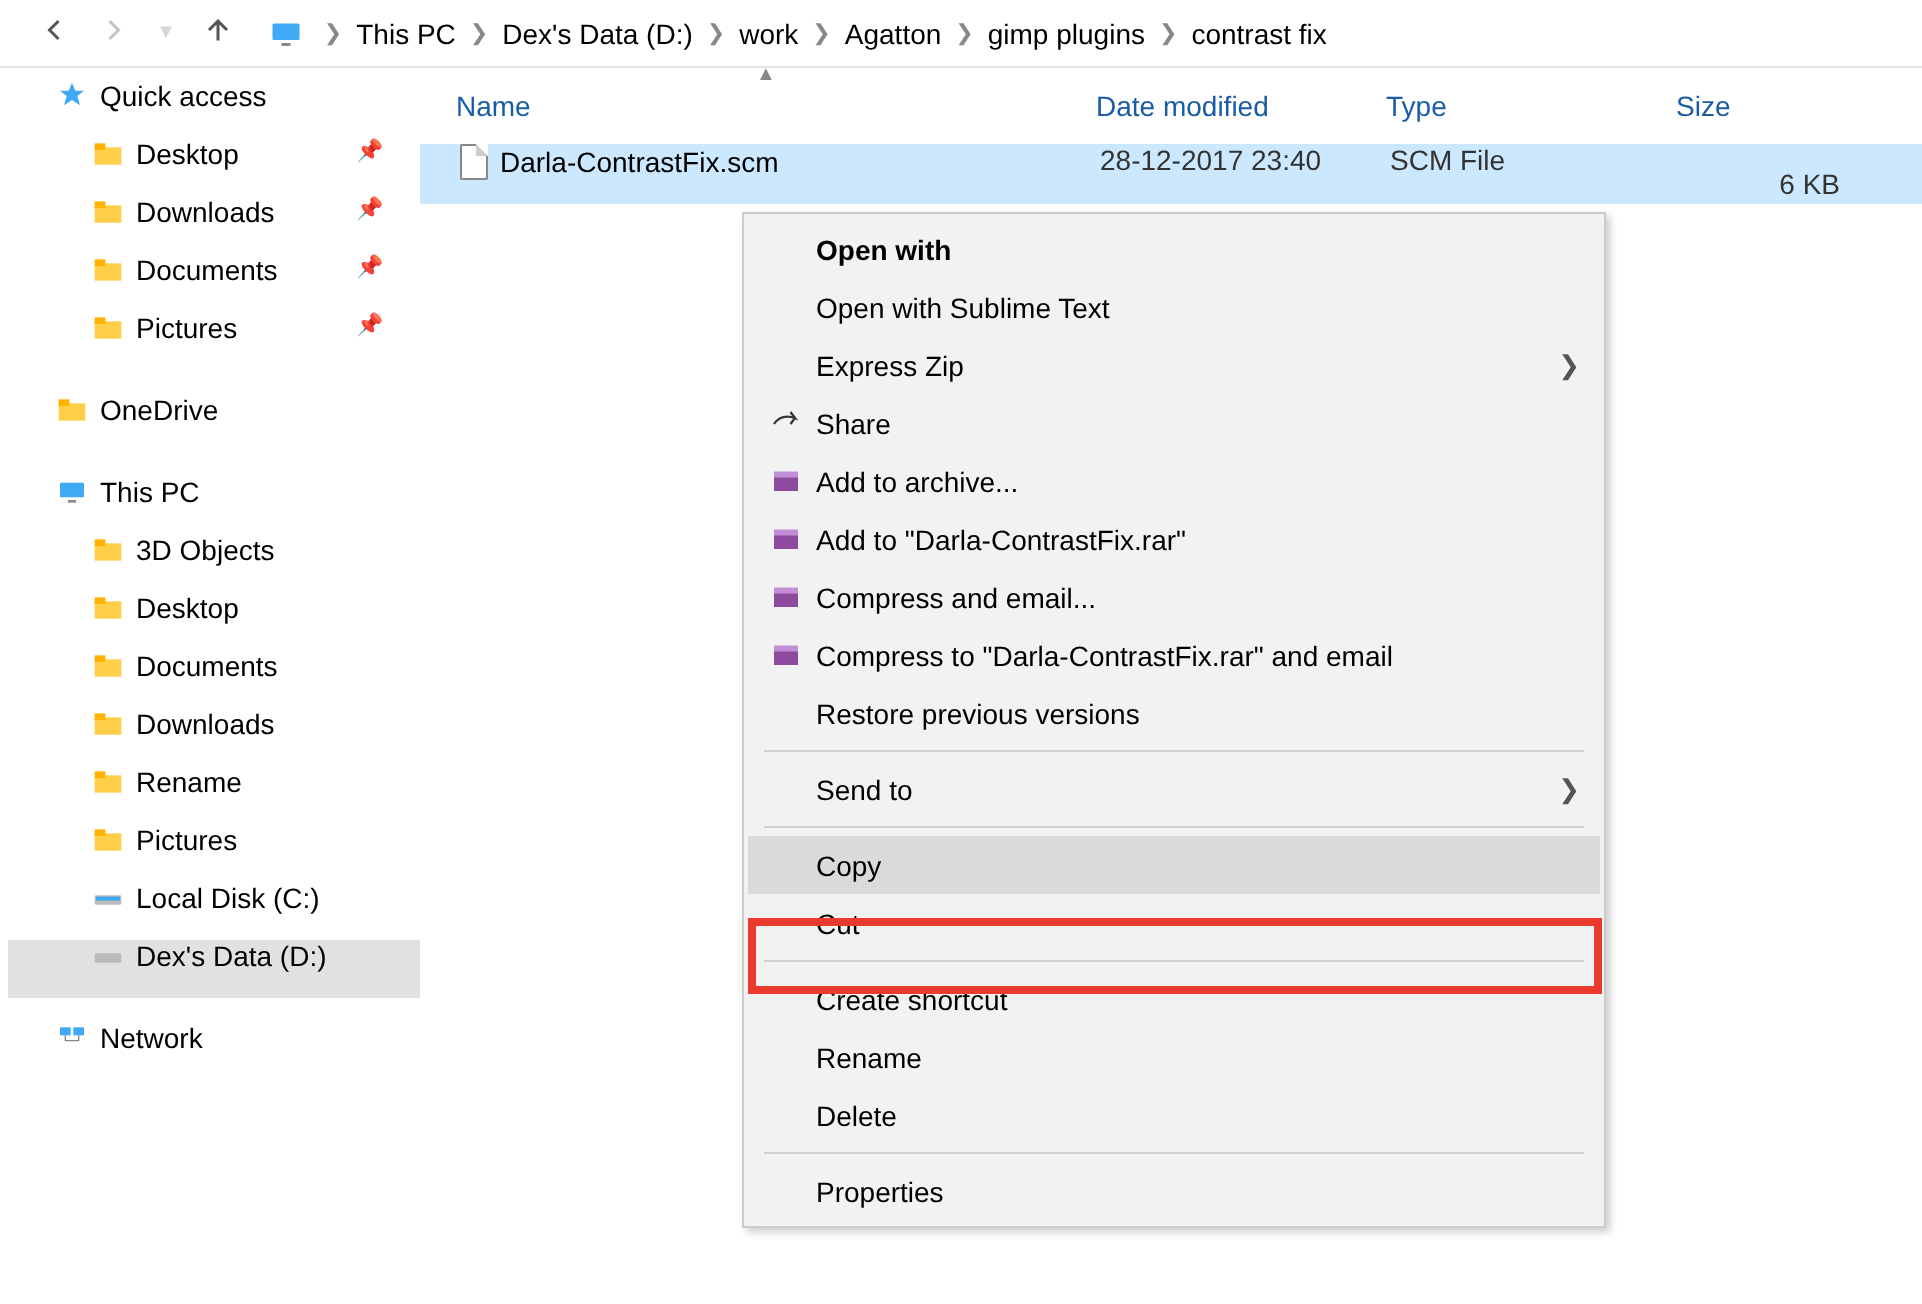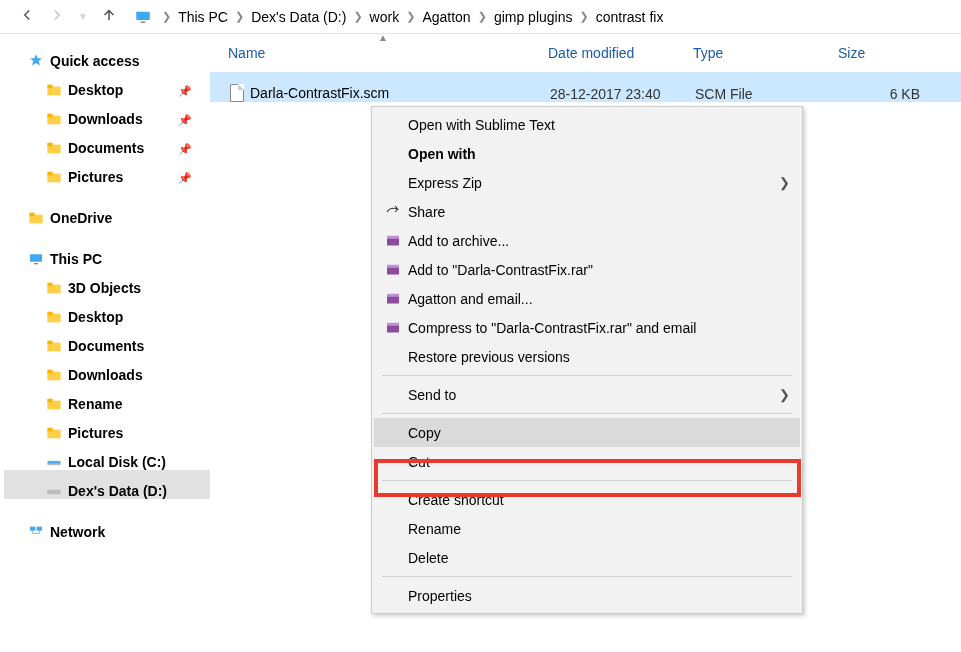--- a/index.html
+++ b/index.html
@@ -7,36 +7,36 @@
   .address-bar { display: flex; align-items: center; height: 34px; padding: 0 6px; border-bottom: 1px solid #e5e5e5; }
   .nav-arrows { display: flex; align-items: center; gap: 12px; padding: 0 6px 0 12px; color: #888; }
   .nav-arrows svg { width: 18px; height: 18px; }
   .nav-arrows .dim { opacity: .35; }
   .path { display: flex; align-items: center; height: 100%; margin-left: 10px; }
   .path-icon { width: 18px; height: 18px; margin-right: 6px; }
   .crumb { padding: 0 3px; white-space: nowrap; }
   .chevron { color: #888; margin: 0 4px; font-size: 11px; }
   .content { display: flex; height: 618px; }
   .sidebar { width: 210px; padding: 6px 0 0 4px; overflow: hidden; }
-  .tree-item { display: flex; align-items: flex-end; height: 29px; padding-left: 24px; gap: 6px; white-space: nowrap; font-weight: bold; }
+  .tree-item { display: flex; align-items: flex-start; height: 29px; padding-left: 24px; gap: 6px; white-space: nowrap; }
   .tree-item.child { padding-left: 42px; }
   .tree-item.selected { background: #e1e1e1; }
   .pin { margin-left: auto; margin-right: 18px; color: #b0b0b0; font-size: 11px; }
   .section-gap { height: 12px; }
   .icon16 { width: 16px; height: 16px; flex: none; display: inline-block; }
   
   .main { flex: 1; position: relative; }
   .mini-chevron { position: absolute; top: -2px; left: 168px; color: #888; font-size: 10px; }
   .col-headers { display: flex; height: 38px; align-items: center; color: #1a5ca8; padding-left: 10px; }
   .col { padding-left: 8px; }
   .col.name  { width: 320px; }
   .col.date  { width: 145px; }
   .col.type  { width: 145px; }
   .col.size  { width: 100px; }
-  .row { display: flex; height: 30px; align-items: flex-end; padding-left: 12px; background: #cce8ff; }
+  .row { display: flex; height: 30px; align-items: flex-start; padding-left: 12px; background: #cce8ff; }
   .row .cell { padding-left: 8px; }
   .row .cell.name { width: 320px; display: flex; align-items: center; gap: 6px; }
   .row .cell.date { width: 145px; color: #333; }
   .row .cell.type { width: 145px; color: #333; }
   .row .cell.size { width: 100px; color: #333; text-align: right; padding-right: 12px; margin-top: 12px; }
   
   .ctx { position: absolute; left: 371px; top: 106px; width: 432px; background: #f2f2f2; border: 1px solid #ccc; box-shadow: 2px 2px 4px rgba(0,0,0,.2); padding: 3px 2px; }
   .mi { display: flex; align-items: center; height: 29px; padding: 0 10px 0 6px; }
   .mi-icon { width: 26px; display: flex; align-items: center; justify-content: center; flex: none; }
   .mi-label { flex: 1; padding-left: 2px; }
@@ -224,25 +224,25 @@
       <div class="cell date">28-12-2017 23:40</div>
       <div class="cell type">SCM File</div>
       <div class="cell size">6 KB</div>
     </div>
   </div>
 </div>
 
 <div class="ctx">
   <div class="mi">
     <span class="mi-icon"></span>
+    <span class="mi-label" style="font-weight:600;">Open with</span>
+  </div>
+  <div class="mi">
+    <span class="mi-icon"></span>
     <span class="mi-label">Open with Sublime Text</span>
-  </div>
-  <div class="mi">
-    <span class="mi-icon"></span>
-    <span class="mi-label" style="font-weight:600;">Open with</span>
   </div>
   <div class="mi">
     <span class="mi-icon"></span>
     <span class="mi-label">Express Zip</span>
     <span class="submenu">❯</span>
   </div>
   <div class="mi">
     <span class="mi-icon">
         <svg width="18" height="18" viewBox="0 0 24 24">
           <path d="M4 12c5-8 14-4 14-4l-3-4m3 4l-3 4" fill="none" stroke="#333" stroke-width="1.5"></path>
@@ -268,21 +268,21 @@
       </span>
     <span class="mi-label">Add to "Darla-ContrastFix.rar"</span>
   </div>
   <div class="mi">
     <span class="mi-icon">
         <svg width="18" height="18" viewBox="0 0 24 24">
           <rect x="4" y="8" width="16" height="10" fill="#8d4b9e"></rect>
           <rect x="4" y="5" width="16" height="4" fill="#c28fd6"></rect>
         </svg>
       </span>
-    <span class="mi-label">Agatton and email...</span>
+    <span class="mi-label">Compress and email...</span>
   </div>
   <div class="mi">
     <span class="mi-icon">
         <svg width="18" height="18" viewBox="0 0 24 24">
           <rect x="4" y="8" width="16" height="10" fill="#8d4b9e"></rect>
           <rect x="4" y="5" width="16" height="4" fill="#c28fd6"></rect>
         </svg>
       </span>
     <span class="mi-label">Compress to "Darla-ContrastFix.rar" and email</span>
   </div>

